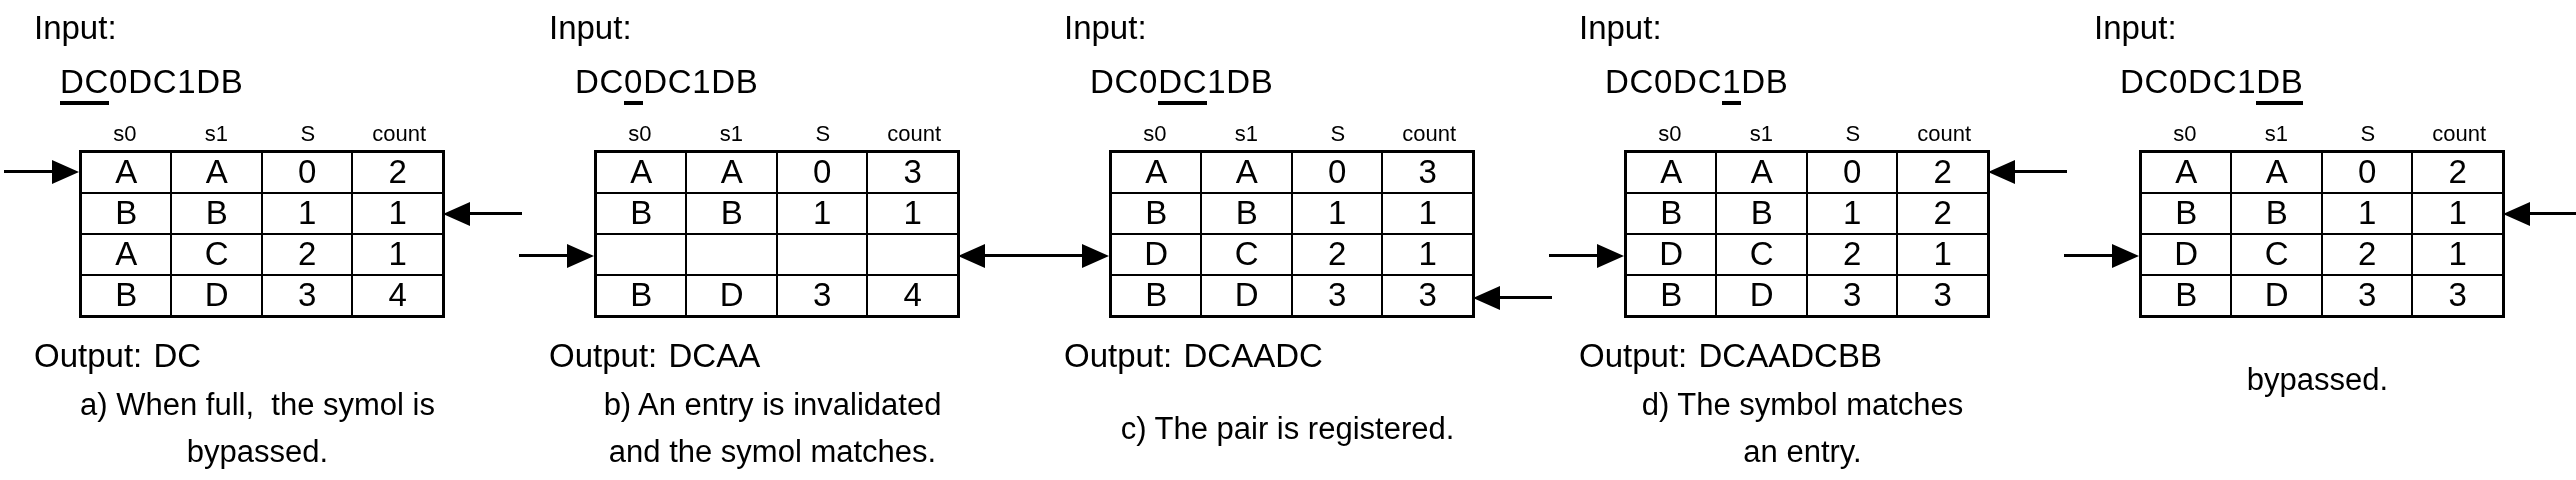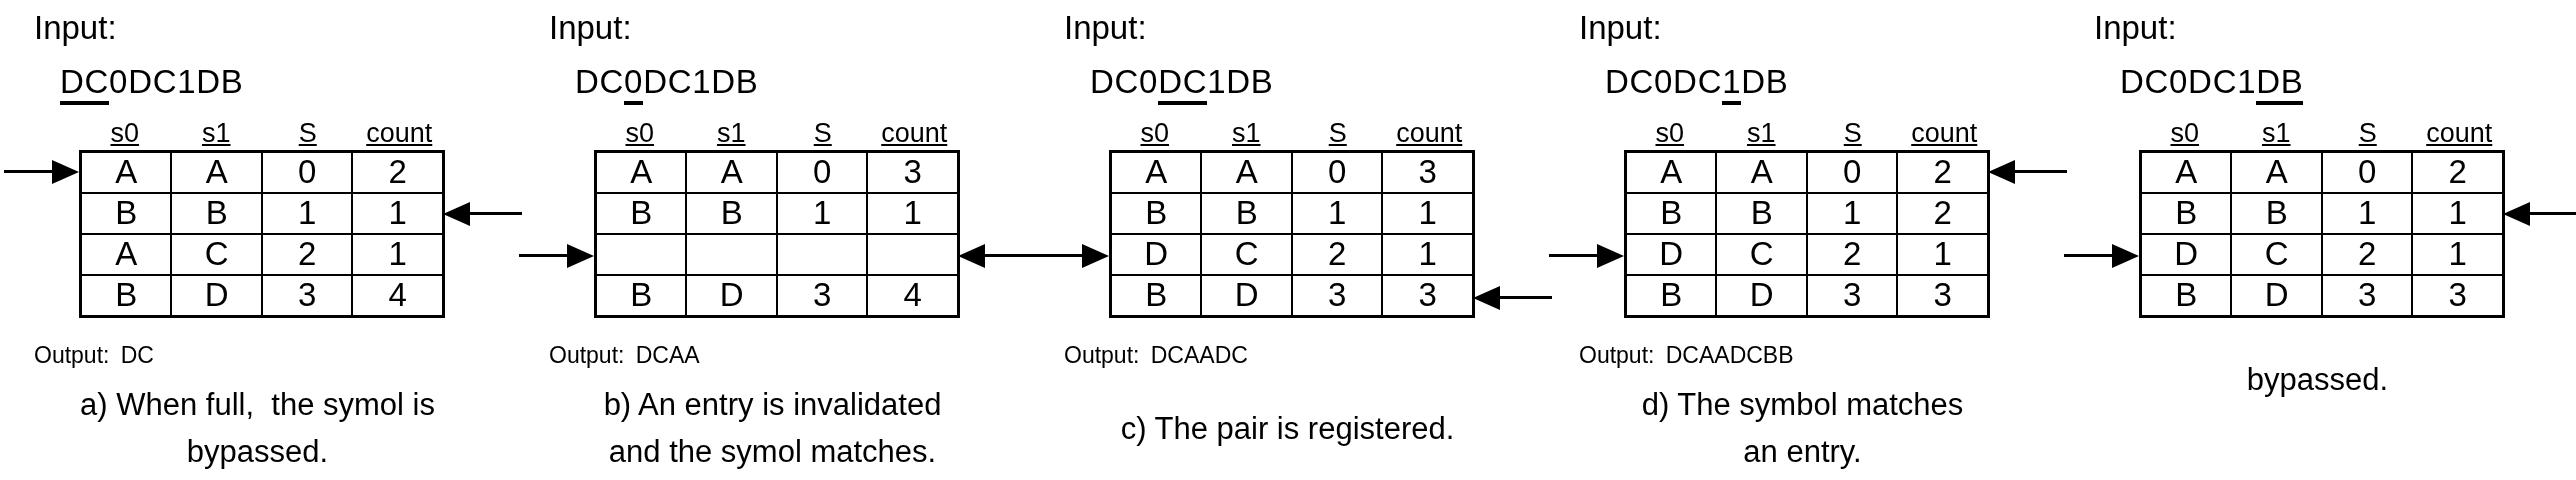--- a/index.html
+++ b/index.html
@@ -45,23 +45,22 @@
     position: relative;
     margin-top: 17px;
     height: 207px;
   }
   .headers {
     display: flex;
     align-items: flex-start;
     margin-left: 79px;
     width: 366px;
     height: 33px;
-    font-size: 27px;
+    font-size: 22px;
     line-height: 33px;
-    text-decoration: underline;
   }
   .hdr { flex: 1 1 25%; text-align: center; white-space: pre; }
   .pair-table {
     border-collapse: collapse;
     table-layout: fixed;
     margin-left: 79px;
     width: 366px;
     border: 3.5px solid #000;
   }
   .pair-table td {
@@ -95,21 +94,21 @@
     border-left: 27px solid #000;
   }
   .arrow-head-left {
     width: 0; height: 0;
     border-top: 12px solid transparent;
     border-bottom: 12px solid transparent;
     border-right: 27px solid #000;
   }
   .output-line {
     margin: 14px 0 0 34px;
-    font-size: 23px;
+    font-size: 33px;
     line-height: 35px;
     white-space: pre;
   }
   .output-value { margin-left: 11.3px; }
   .caption {
     margin-top: 8.5px;
     height: 94px;
     display: flex;
     flex-direction: column;
     justify-content: center;

